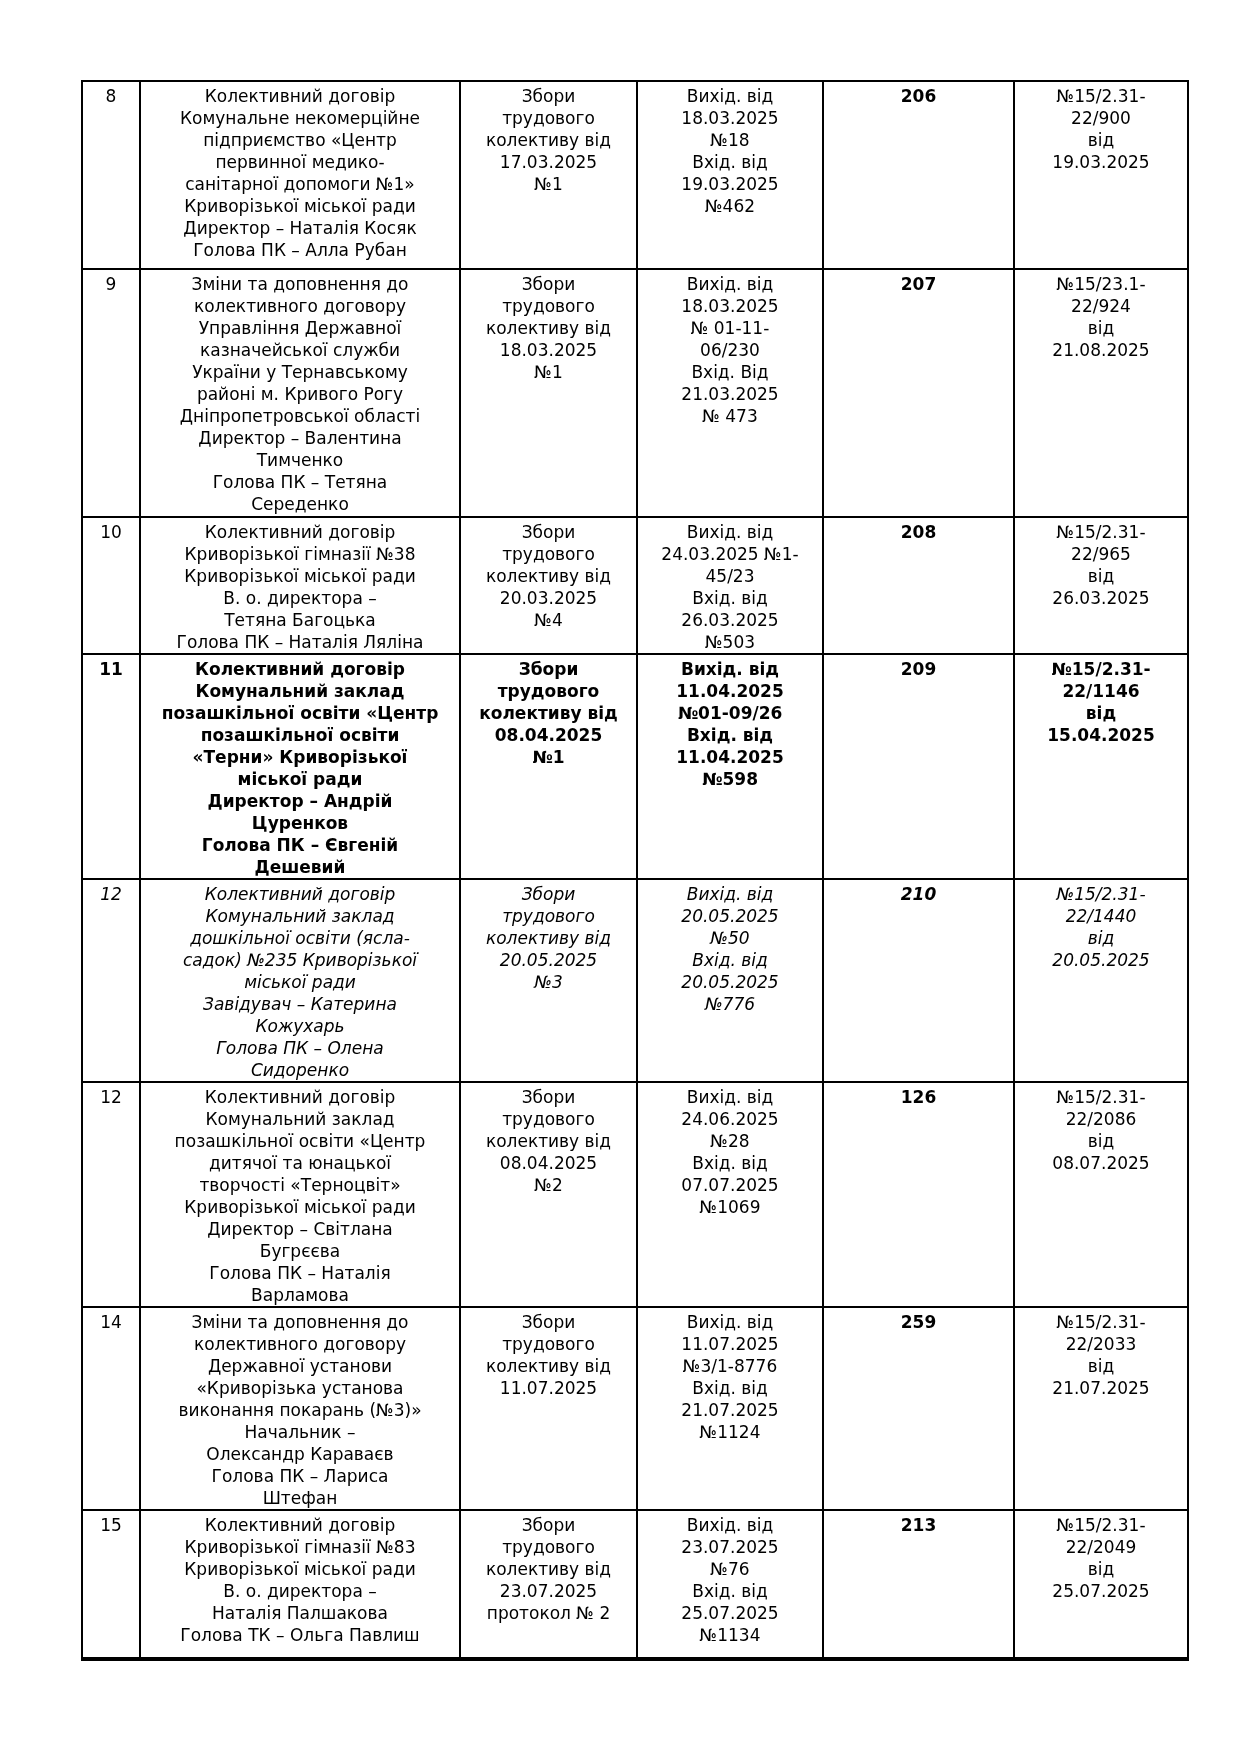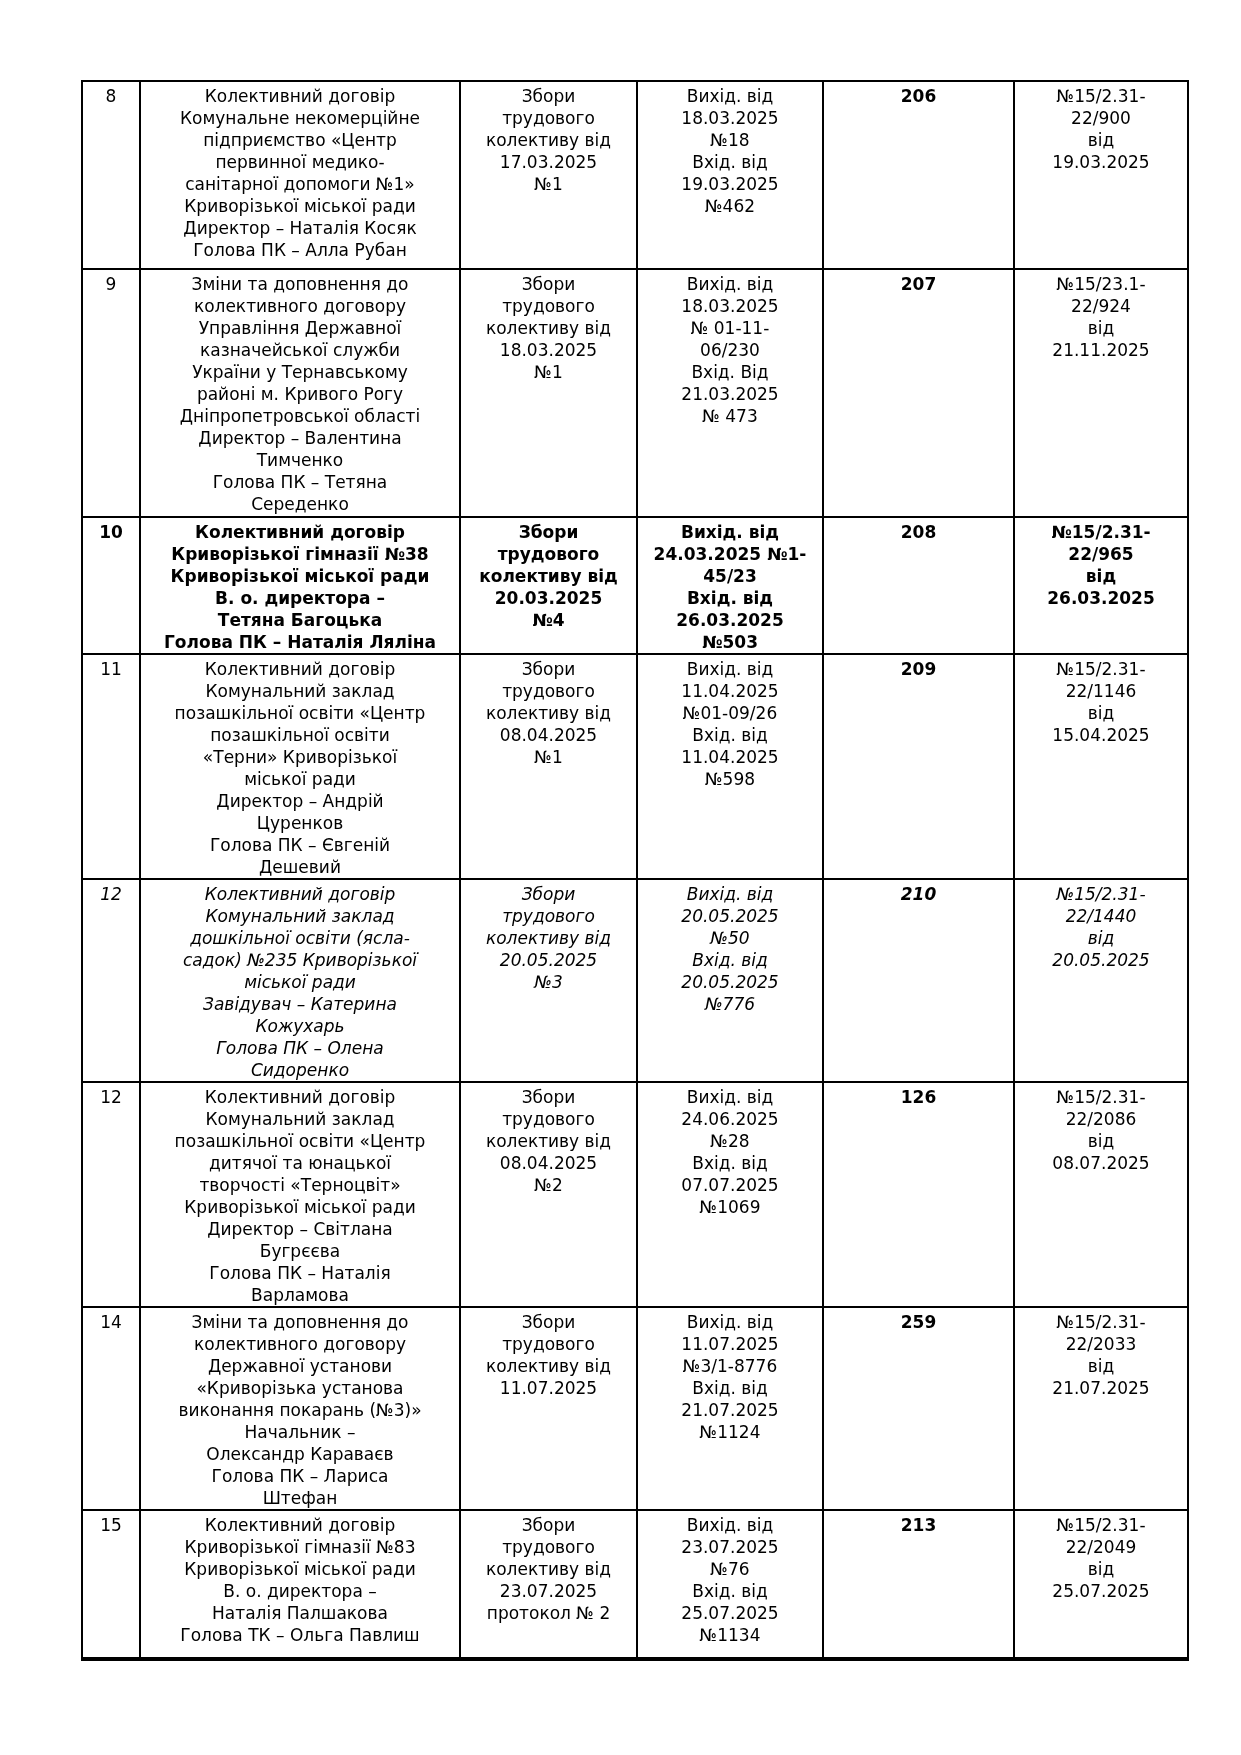--- a/index.html
+++ b/index.html
@@ -36,22 +36,22 @@
   }
   table.doc-table tr:last-child td {
     border-bottom: 4px solid #000000;
     margin-top: 12px;
   }
   td.reg-num {
     font-weight: bold;
   }
   tr.r0 td { height: 183px; }
   tr.r1 td { height: 243px; }
-  tr.r2 td { height: 132px; font-weight: bold; }
-  tr.r3 td { height: 217px; }
+  tr.r2 td { height: 132px; }
+  tr.r3 td { height: 217px; font-weight: bold; }
   tr.r4 td { height: 198px; font-style: italic; }
   tr.r5 td { height: 205px; }
   tr.r6 td { height: 198px; }
   tr.r7 td { height: 143px; }
 </style>
 </head>
 <body>
 
 <div class="doc-table-wrap">
   <table class="doc-table">
@@ -113,21 +113,21 @@
 18.03.2025
 № 01-11-
 06/230
 Вхід. Від
 21.03.2025
 № 473</td>
         <td class="reg-num">207</td>
         <td>№15/23.1-
 22/924
 від
-21.11.2025</td>
+21.08.2025</td>
       </tr>
       <tr class="r2">
         <td>10</td>
         <td>Колективний договір
 Криворізької гімназії №38
 Криворізької міської ради
 В. о. директора –
 Тетяна Багоцька
 Голова ПК – Наталія Ляліна</td>
         <td>Збори

